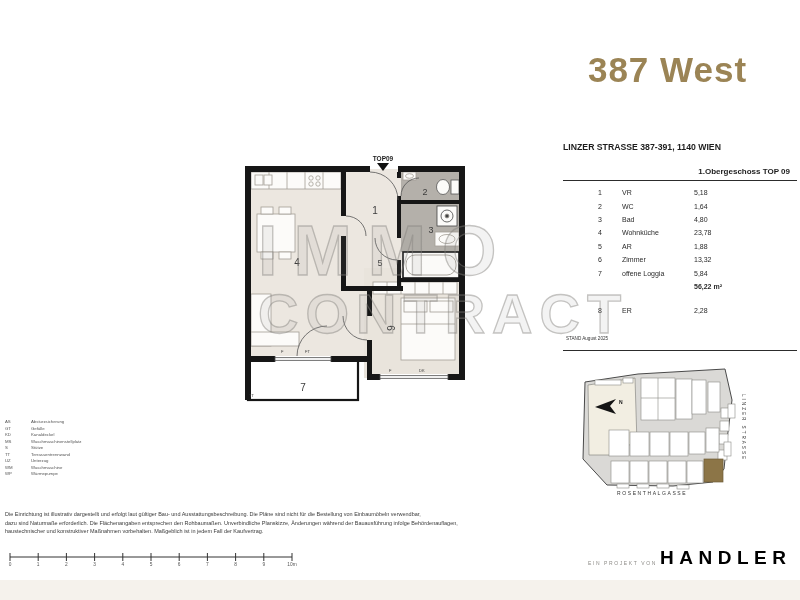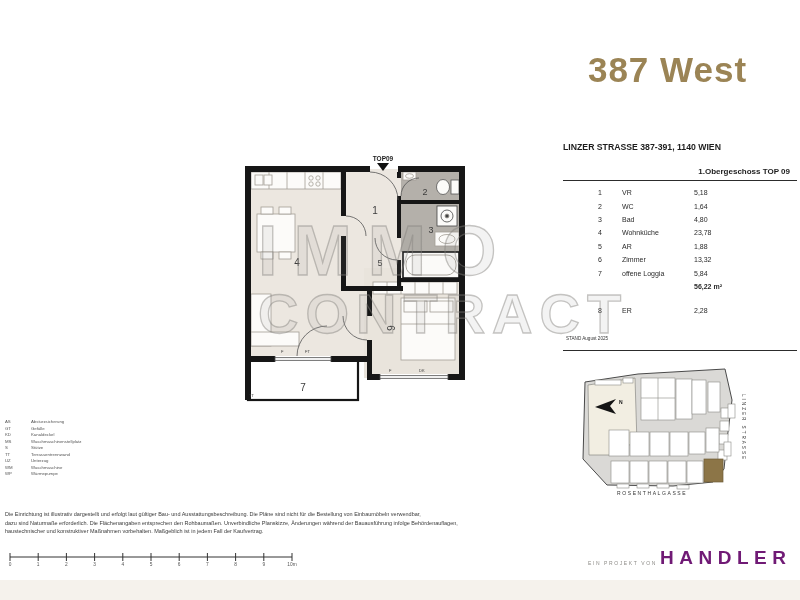--- a/index.html
+++ b/index.html
@@ -38,21 +38,21 @@
   
   .disclaimer{left:5px;top:510px;width:515px;font-size:5.5px;line-height:8.6px;color:#3a3a3a;}
 
   
   .scale-svg{left:8px;top:552px;}
   .scale-labels{left:8px;top:562px;width:290px;height:8px;}
   .scale-labels span{position:absolute;width:18px;text-align:center;font-size:4.8px;color:#555;}
 
   
   .project-prefix{left:588px;top:560px;font-size:5px;letter-spacing:1.6px;color:#8e8c88;}
-  .brand{left:660px;top:547px;font-size:19px;letter-spacing:5.5px;font-weight:600;color:#701a75;}
+  .brand{left:660px;top:547px;font-size:19px;letter-spacing:5.5px;font-weight:600;color:#000000;}
   .footer-band{left:0;top:580px;width:800px;height:20px;background:#f5f2ec;}
 
   svg text{font-family:"Liberation Sans",sans-serif;}
 </style>
 </head>
 <body>
 
 <div class="page">
 
   <div class="abs title">387 West</div>

